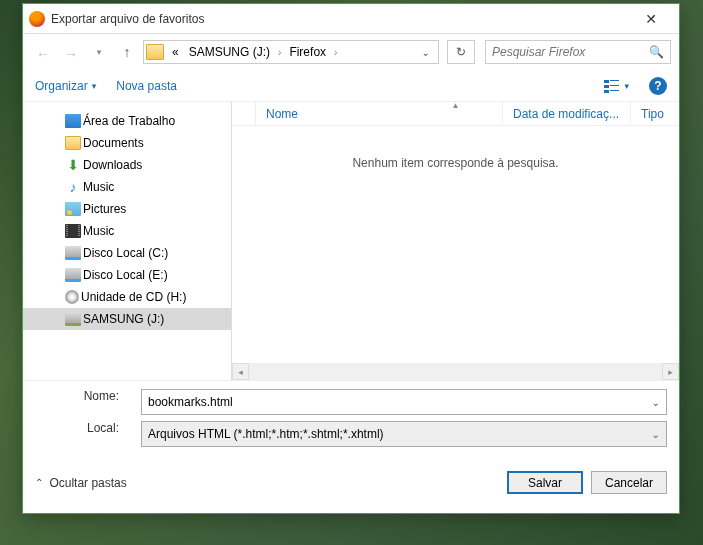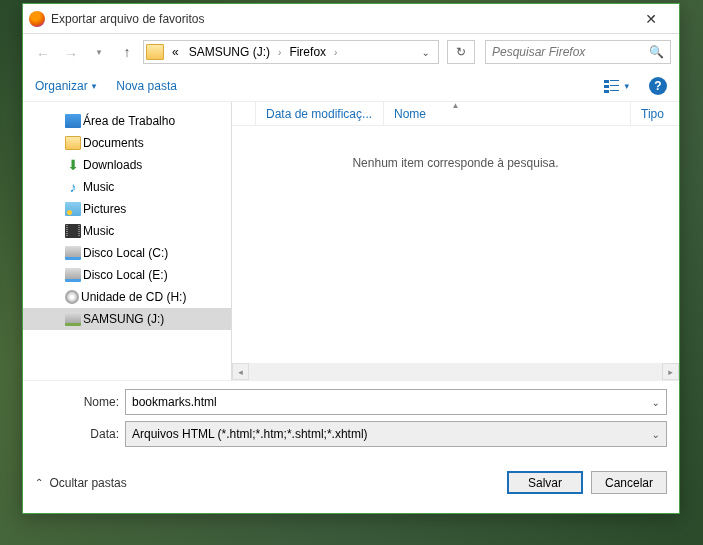--- a/index.html
+++ b/index.html
@@ -175,22 +175,23 @@
   }
   .hscroll .sbtn { width:17px; display:flex;align-items:center;justify-content:center;color:#888;font-size:9px;border:1px solid #ddd;}
   .hscroll .strack { flex:1; background:#f0f0f0; position:relative;}
   .hsplit-bottom {
     height: 1px; background: #eee;
   }
   .formarea {
     padding: 8px 12px;
   }
   .formrow {
-    display: flex; align-items: center;
+    display: flex; align-items: flex-start;
     margin-bottom: 6px;
+    gap: 16px;
   }
   .formrow .flabel { width: 90px; text-align: right; padding-right: 6px; color: #333;}
   .formrow .finput {
     flex: 1;
     height: 22px;
     border: 1px solid #aaa;
     padding: 12px 6px;
     font-size: 12px;
     display:flex; align-items:center;
     background:#fff;
@@ -310,22 +311,22 @@
       <div class="treeitem selected">
           <span class="ticon usb"></span>
           <span>SAMSUNG (J:)</span>
         </div>
     </div>
     <div class="treesplit"></div>
     <div class="listpane">
       <div class="listheader">
         <span class="sortarrow">▲</span>
         <div class="colh c1"></div>
+        <div class="colh c2">Nome</div>
         <div class="colh c3">Data de modificaç...</div>
-        <div class="colh c2">Nome</div>
         <div class="colh c4">Tipo</div>
       </div>
       <div class="listbody">
         <span>Nenhum item corresponde à pesquisa.</span>
       </div>
       <div class="hscroll">
         <div class="sbtn">◂</div>
         <div class="strack"></div>
         <div class="sbtn">▸</div>
       </div>
@@ -335,21 +336,21 @@
 
   <div class="formarea">
     <div class="formrow">
       <div class="flabel">Nome:</div>
       <div class="finput">
         <span style="flex:1">bookmarks.html</span>
         <span class="dd">⌄</span>
       </div>
     </div>
     <div class="formrow">
-      <div class="flabel">Data:</div>
+      <div class="flabel">Local:</div>
       <div class="finput combo">
         <span>Arquivos HTML (*.html;*.htm;*.shtml;*.xhtml)</span>
         <span class="dd">⌄</span>
       </div>
     </div>
   </div>
 
   <div class="btnrow">
     <span class="togglelink">
       <span class="chev">⌃</span>

